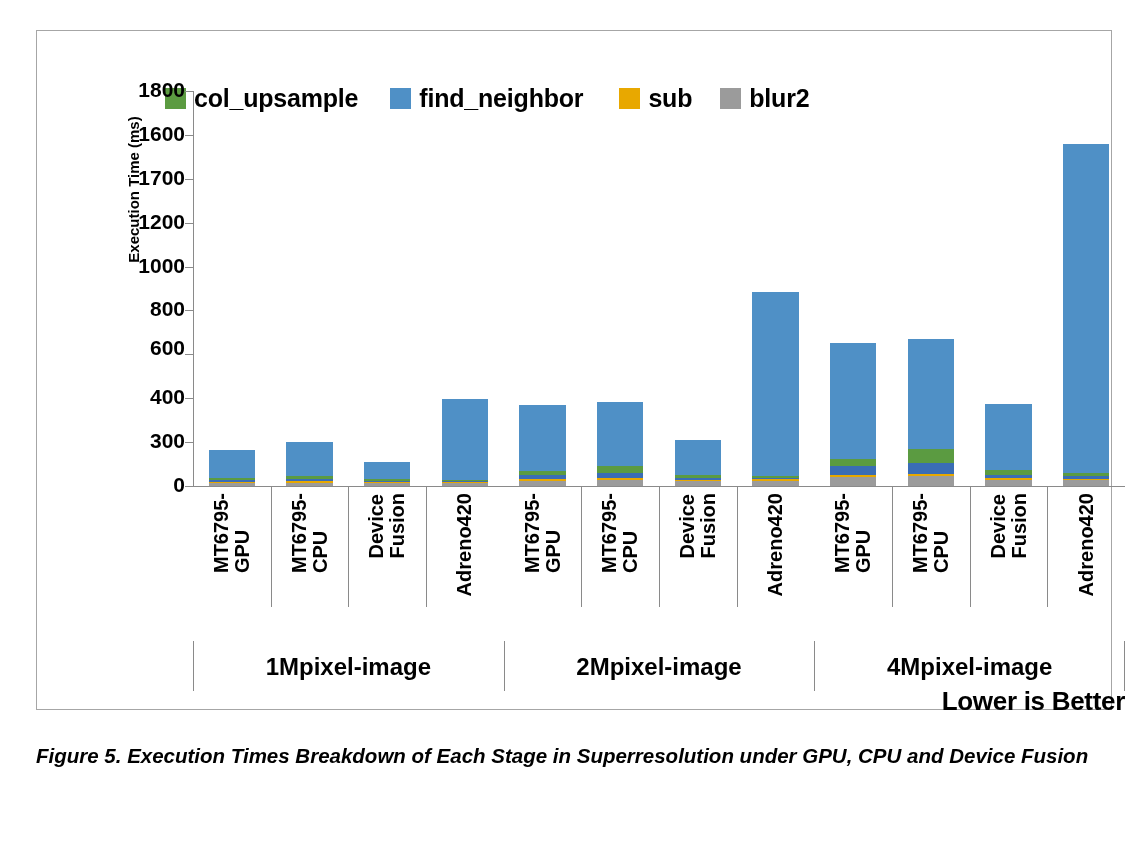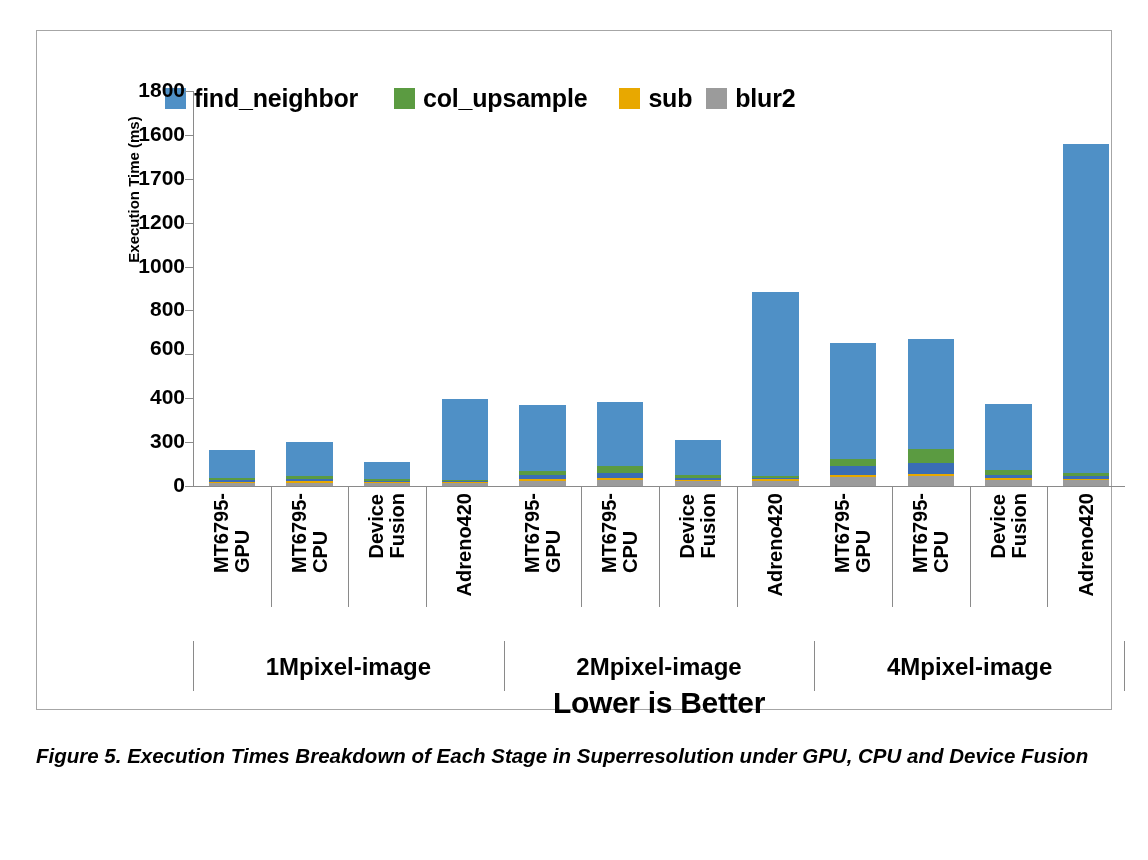--- a/index.html
+++ b/index.html
@@ -30,21 +30,21 @@
     width:21px;height:21px;display:inline-block;flex:0 0 auto;
   }
   .legend-label{
     font-size:25px;font-weight:bold;letter-spacing:-0.2px;
     margin-left:8px;white-space:nowrap;
     font-family:"Liberation Sans", sans-serif;
   }
   .lg-gap-1{margin-right:36px;}
   .lg-gap-2{margin-right:32px;}
   .lg-gap-3{margin-right:34px;}
-  .lg-gap-4{margin-right:14px;}
+  .lg-gap-4{margin-right:28px;}
 
   
   .ylabel{
     position:absolute;left:-24px;top:150px;
     width:240px;text-align:center;
     transform:rotate(-90deg);
     font-size:15px;font-weight:bold;
     letter-spacing:0px;
   }
   .ytick{
@@ -117,47 +117,47 @@
     display:flex;align-items:center;justify-content:center;
     font-size:24px;font-weight:bold;
   }
   .groupsep{
     position:absolute;left:0;top:-1px;width:1px;height:50px;background:#8a8a8a;
   }
   .groupsep.right{left:auto;right:0;}
 
   .xtitle{
     position:absolute;left:156px;top:655px;width:932px;
-    text-align:center;font-size:30px;font-weight:bold;
+    text-align:right;font-size:26px;font-weight:bold;
     letter-spacing:-0.3px;
   }
 
   
   .caption{
     position:absolute;left:36px;top:740px;width:1085px;
     font-size:20.5px;font-weight:bold;font-style:italic;
     line-height:1.55;
     font-family:"Liberation Sans", sans-serif;
   }
 </style>
 </head>
 <body>
 
 <div class="page">
 
   <div class="figure-frame">
 
     <div class="legend" id="legend">
+        <div class="legend-item lg-gap-2">
+          <span class="legend-swatch" style="background: rgb(91, 155, 65);"></span>
+          <span class="legend-label">col_upsample</span>
+        </div>
         <div class="legend-item lg-gap-1">
           <span class="legend-swatch" style="background: rgb(79, 144, 198);"></span>
           <span class="legend-label">find_neighbor</span>
-        </div>
-        <div class="legend-item lg-gap-2">
-          <span class="legend-swatch" style="background: rgb(91, 155, 65);"></span>
-          <span class="legend-label">col_upsample</span>
         </div>
         <div class="legend-item lg-gap-4">
           <span class="legend-swatch" style="background: rgb(232, 168, 0);"></span>
           <span class="legend-label">sub</span>
         </div>
         <div class="legend-item ">
           <span class="legend-swatch" style="background: rgb(155, 155, 155);"></span>
           <span class="legend-label">blur2</span>
         </div>
       </div>

